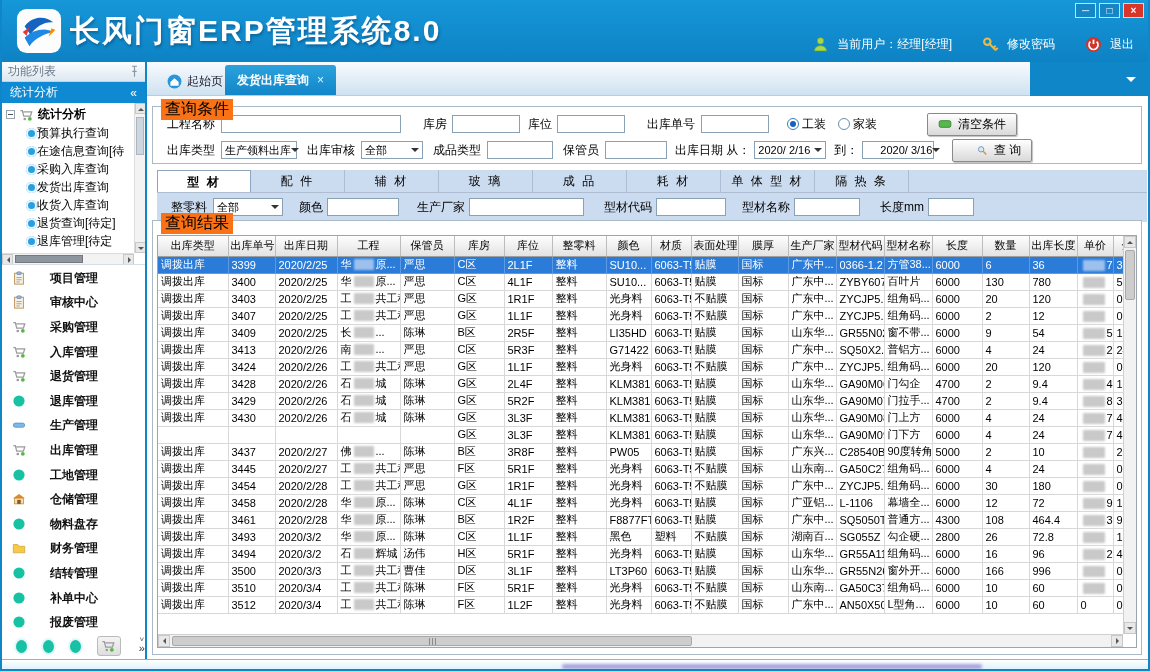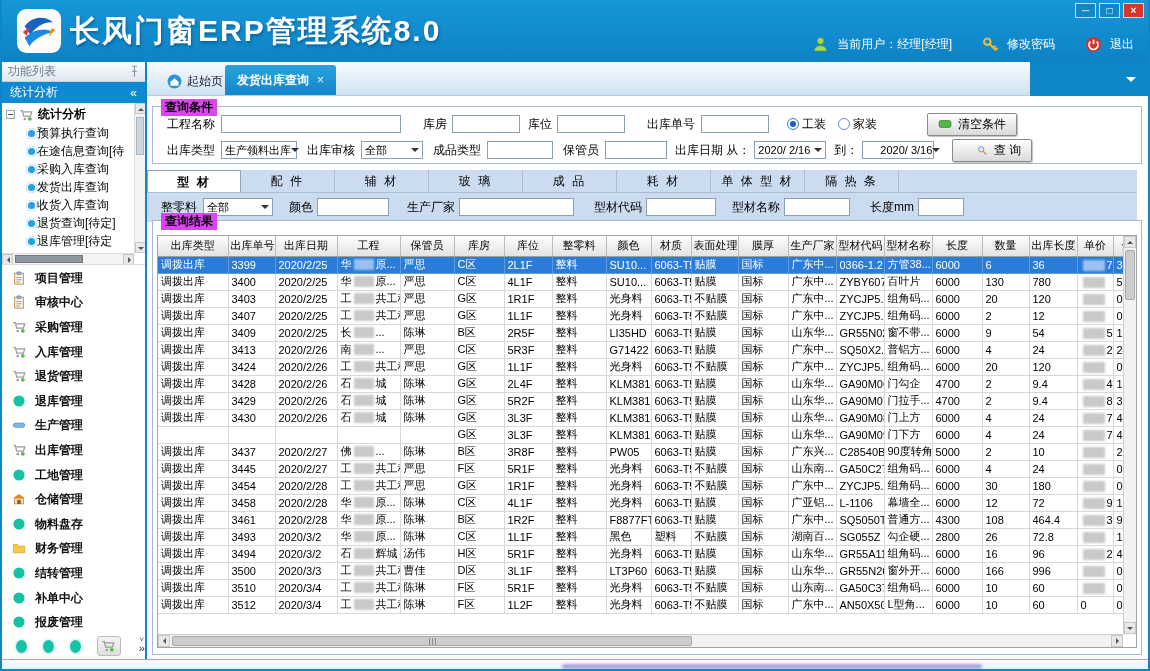--- a/index.html
+++ b/index.html
@@ -46,21 +46,21 @@
   .sbarrow { position:absolute; width:11px; height:11px; background:#e8e8e8; border:1px solid #c8c8c8; }
   .tri { width:0; height:0; border:3px solid transparent; position:absolute; left:2px; top:2px; }
   .tri.up { border-bottom-color:#555; top:1px; }
   .tri.down { border-top-color:#555; top:4px; }
   .tri.left { border-right-color:#555; left:1px; }
   .tri.right { border-left-color:#555; left:4px; }
   .vthumb { position:absolute; left:1px; right:1px; top:14px; height:38px; background:#cdd6de; border:1px solid #aab6c0; }
   .hthumb { position:absolute; top:1px; bottom:1px; left:13px; width:68px; background:#8e979f; border:1px solid #777; }
 
   .modules { position:absolute; left:0; top:204px; right:0; }
-  .module { display:flex; align-items:center; height:24.6px; padding-left:10px; gap:8px;
+  .module { display:flex; align-items:center; height:24.6px; padding-left:10px; gap:23px;
     font-size:12px; font-weight:bold; color:#111; cursor:default; white-space:nowrap; }
   .module .mi { width:15px; height:15px; flex:none; }
   .sbfooter { position:absolute; left:0; right:0; bottom:2px; height:22px; display:flex; align-items:center;
     padding-left:14px; gap:16px; }
   .fdot { width:13px; height:13px; border-radius:50%; background:#17c2a4; box-shadow:0 0 0 2px #e2f6fb; }
   .fcartbtn { width:28px; height:20px; background:linear-gradient(#f4f4f4,#dedede); border:1px solid #bbb;
     border-radius:3px; display:flex; align-items:center; justify-content:center; }
   .chev { font-size:11px; color:#333; margin-left:2px; }
   .chev::after { content:"»"; display:block; }
   .chev i { display:block; text-align:center; font-style:normal; font-size:8px; line-height:4px; color:#555; }
@@ -74,38 +74,38 @@
     border:5px solid transparent; border-top-color:#fff; }
   .hometab { position:absolute; left:8px; bottom:0; height:28px; display:flex; align-items:center; gap:5px;
     padding:0 12px; font-size:12px; color:#223; }
   .activetab { position:absolute; left:78px; bottom:0; height:30px; display:flex; align-items:center; gap:8px;
     padding:0 12px; background:linear-gradient(#2ba2dd,#1286c9); color:#fff; font-size:12px; font-weight:bold;
     border-radius:3px 3px 0 0; }
   .close-x { font-weight:normal; font-size:12px; opacity:.9; }
   .close-x::after { content:"×"; }
 
   .gbox { position:absolute; border:1px solid #a9bac6; background:#fff; }
-  .gboxlabel { position:absolute; top:-8px; left:8px; background:#d946ef; padding:0 4px; font-size:12px; color:#000;font-weight:bold; }
+  .gboxlabel { position:absolute; top:-8px; left:8px; background:#f97316; padding:0 4px; font-size:16px; color:#000; }
   .querybox { left:5px; top:44px; width:990px; height:58px; }
   .qrow { display:flex; align-items:center; height:22px; margin-top:4px; font-size:12px; white-space:nowrap; }
   .ql { flex:none; }
   .tin { height:18px; border:1px solid #8aa0b4; background:#fff; font:11px "Liberation Sans",sans-serif; padding:0 2px; }
   .combo { height:18px; border:1px solid #8aa0b4; background:#fff; display:flex; align-items:center;
     font-size:11px; padding-left:3px; position:relative; flex:none; }
   .combo .car { margin-left:auto; width:14px; height:100%; display:flex; align-items:center; justify-content:center; }
   .car::after { content:""; width:0; height:0; border:4px solid transparent; border-top-color:#333; margin-top:4px; }
   .radio { width:12px; height:12px; border-radius:50%; border:1px solid #6c8cab; background:#fff;
     display:inline-block; margin-right:3px; vertical-align:-2px; flex:none; }
   .radio.on { border-color:#3a7ab8; }
   .radio.on::after { content:""; display:block; width:6px; height:6px; margin:2px; border-radius:50%; background:#1660c0; }
   .btn97 { height:23px; border:1px solid #8a8a8a; border-radius:2px; background:linear-gradient(#ffffff,#d9d9d9);
     display:inline-flex; align-items:center; gap:6px; padding:0 10px; font-size:12px; color:#000;
     box-shadow:1px 1px 1px rgba(0,0,0,.25); flex:none; }
 
-  .matstrip { position:absolute; left:0; top:108px; width:990px; height:52px; background:#ccdcf0; }
+  .matstrip { position:absolute; left:10px; top:108px; width:990px; height:52px; background:#ccdcf0; }
   .mattabs { display:flex; height:23px; border-bottom:1px solid #aebdd2; }
   .mattab { width:94px; text-align:center; line-height:22px; font-size:12px; color:#000;
     border-right:1px solid #aebdd2; letter-spacing:2px; white-space:nowrap; overflow:hidden; }
   .mattab.active { background:#fff; font-weight:bold; border:1px solid #8fa4bd; border-bottom:none; }
   .subfilter { display:flex; align-items:center; height:28px; font-size:12px; white-space:nowrap; }
 
   .resultsbox { left:5px; top:158px; width:990px; height:435px; }
   .tablewrap { position:absolute; left:4px; top:14px; right:4px; bottom:6px; overflow:hidden;
     border:1px solid #9aa5ae; background:#fff; }
   table.grid { border-collapse:collapse; table-layout:fixed; width:980px; font-size:11px; }

